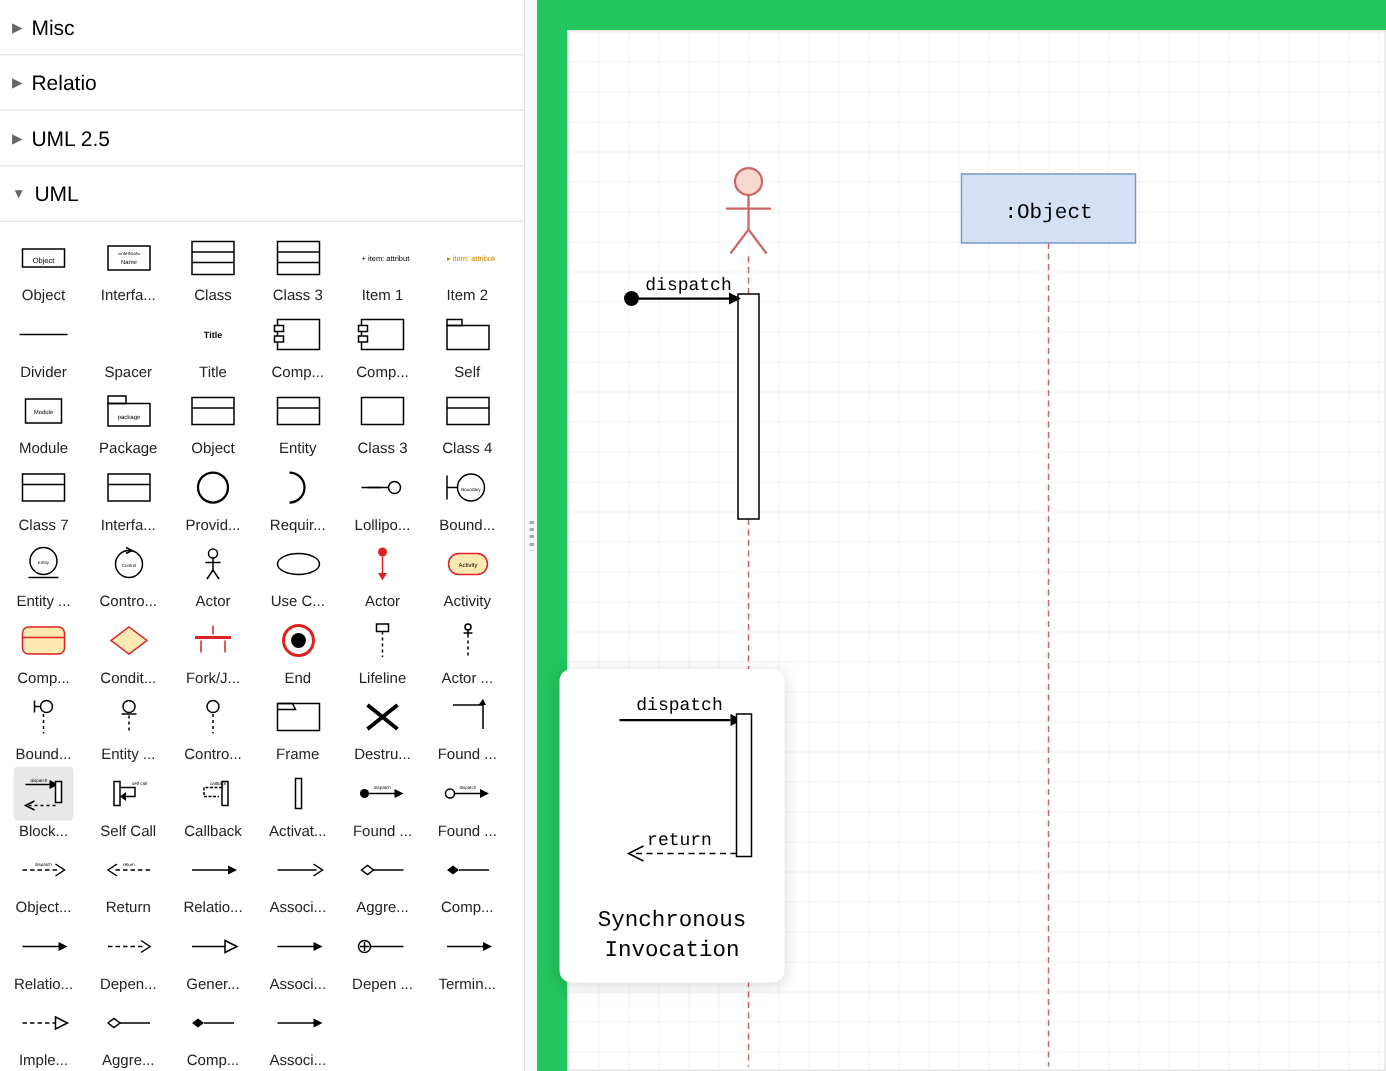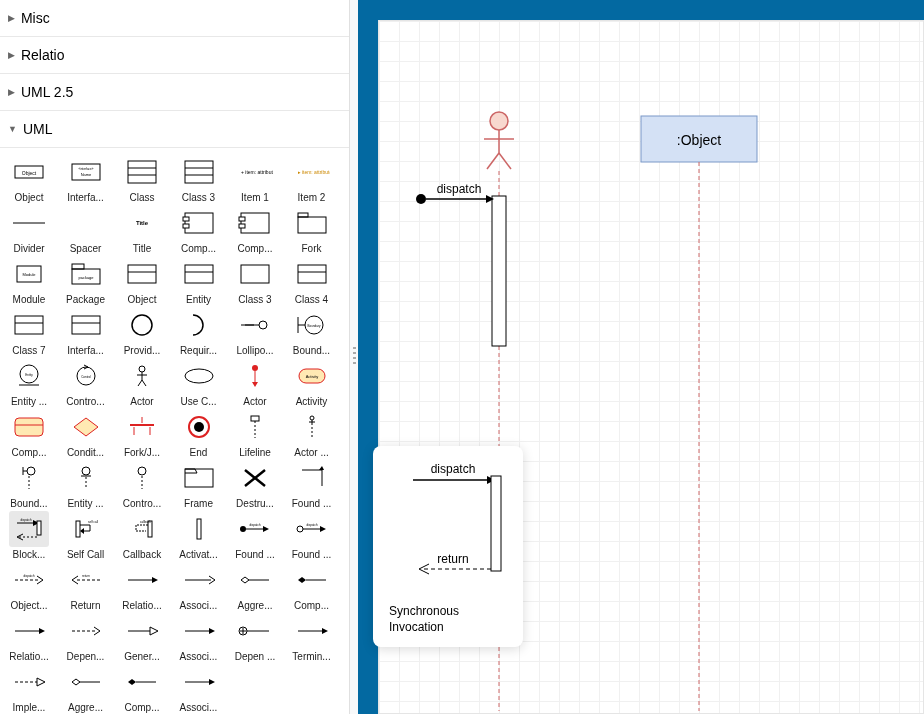--- a/index.html
+++ b/index.html
@@ -8,28 +8,28 @@
   .sidebar { width: 350px; height: 100%; background: #fff; overflow-y: auto; overflow-x: hidden; border-right: 1px solid #e0e0e0; position: relative; }
   .sidebar::-webkit-scrollbar { width: 10px; }
   .sidebar::-webkit-scrollbar-thumb { background: #ccc; border-radius: 5px; }
   .section-header { display: flex; align-items: center; padding: 10px 8px; font-size: 14px; font-weight: 500; border-bottom: 1px solid #e8e8e8; cursor: pointer; }
   .section-header .tri { font-size: 9px; margin-right: 6px; color: #666; }
   .palette { display: grid; grid-template-columns: repeat(6, 1fr); gap: 2px 2px; padding: 6px 6px 10px 6px; }
   .shape-cell { display: flex; flex-direction: column; align-items: center; justify-content: flex-start; width: 46px; }
   .shape-thumb { width: 40px; height: 36px; display: flex; align-items: center; justify-content: center; margin-bottom: 2px; cursor: grab; }
   .shape-thumb.selected { background: #e8e8e8; border-radius: 3px; }
   .shape-label { font-size: 10px; color: #222; text-align: center; white-space: nowrap; overflow: hidden; text-overflow: ellipsis; width: 44px; }
-  .canvas-wrap { flex: 1; position: relative; background: #0369a1; overflow: hidden; }
+  .canvas-wrap { flex: 1; position: relative; background: #22c55e; overflow: hidden; font-family: Liberation Mono, monospace; }
   .canvas { position: absolute; left: 20px; top: 20px; right: 0; bottom: 0; background-color: #fff;
     background-image: linear-gradient(#f0f0f0 1px, transparent 1px), linear-gradient(90deg, #f0f0f0 1px, transparent 1px);
     background-size: 20px 20px;
     border: 1px solid #e5e5e5;
   }
   .tooltip-card { position: absolute; background: #fff; border-radius: 8px; box-shadow: 0 2px 12px rgba(0,0,0,0.15); padding: 10px 16px 12px; width: 150px; display:flex; flex-direction:column; align-items:center;}
-  .tooltip-card .label { font-size: 12px; font-weight: 500; text-align: left; margin-top: 8px; line-height: 1.3; }
+  .tooltip-card .label { font-size: 15px; font-weight: 500; text-align: center; margin-top: 8px; line-height: 1.3; }
   .splitter { width: 8px; background: transparent; display:flex; align-items:center; justify-content:center; cursor: col-resize;}
   .splitter-dots { width:3px; height:20px; background:repeating-linear-gradient(to bottom,#aaa 0,#aaa 2px,transparent 2px,transparent 5px); }
   
   .obj-box { fill:#d4e1f5; stroke:#7a98c7; stroke-width:1; }
   .activation { fill:#fff; stroke:#000; stroke-width:1; }
   .lifeline-dash { stroke:#c66; stroke-width:1; stroke-dasharray:4 3; }
   .actor-stroke { stroke:#c66; fill:none; stroke-width:1.5; }
   .actor-head { fill:#f8d8cf; stroke:#c66; stroke-width:1.5; }
 </style>
 </head>
@@ -153,21 +153,21 @@
           </div>
           <div class="shape-label">Comp...</div>
         </div>
         <div class="shape-cell">
           <div class="shape-thumb">
             <svg width="36" height="28" viewBox="0 0 36 28">
               <rect x="4" y="8" width="28" height="16" fill="none" stroke="#000"></rect>
               <rect x="4" y="4" width="10" height="4" fill="none" stroke="#000"></rect>
             </svg>
           </div>
-          <div class="shape-label">Fork</div>
+          <div class="shape-label">Self</div>
         </div>
         <div class="shape-cell">
           <div class="shape-thumb">
             <svg width="36" height="28" viewBox="0 0 36 28">
               <rect x="6" y="6" width="24" height="16" fill="none" stroke="#000"></rect>
               <text x="18" y="16" font-size="4" text-anchor="middle">Module</text>
             </svg>
           </div>
           <div class="shape-label">Module</div>
         </div>

